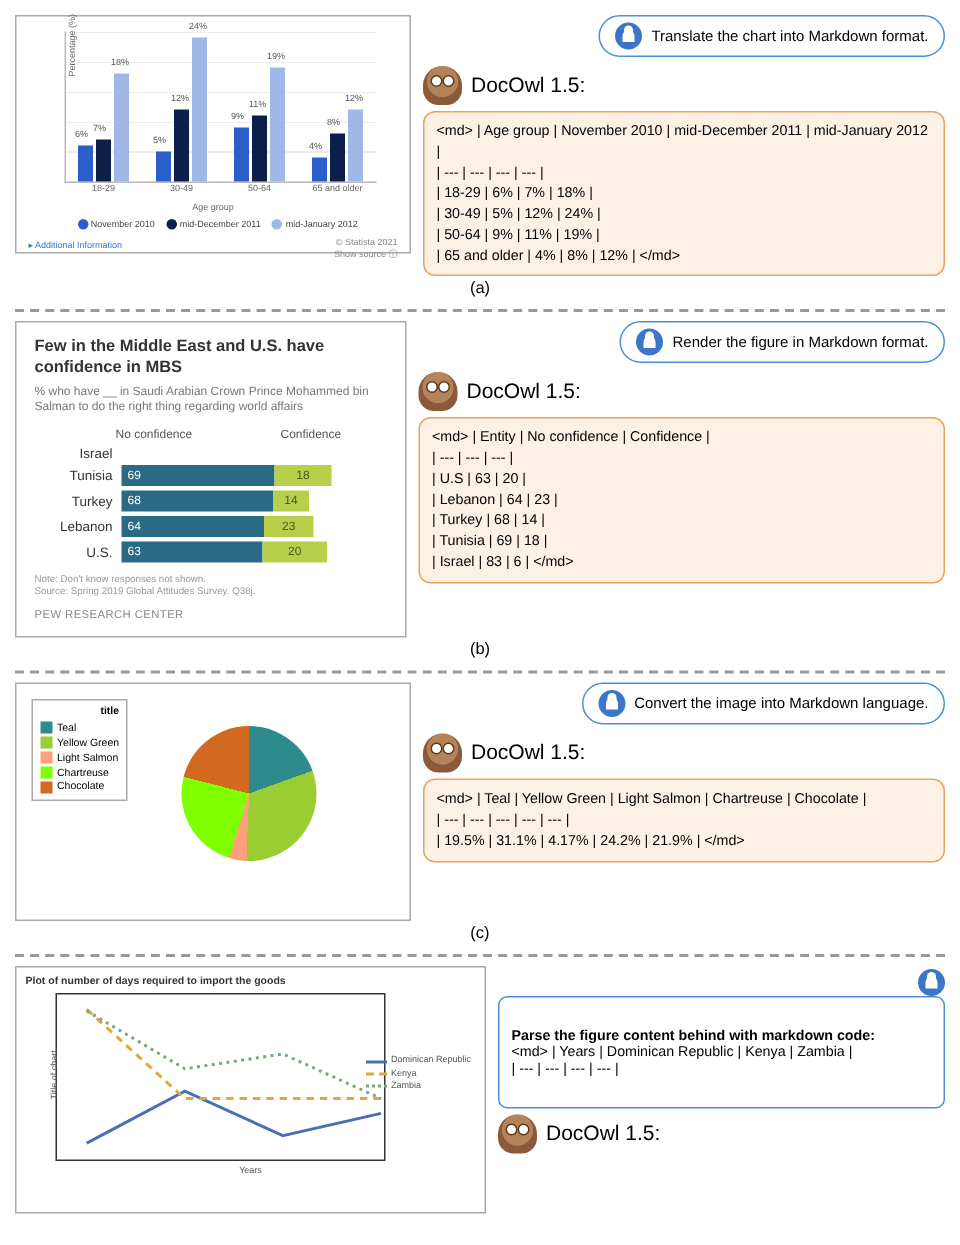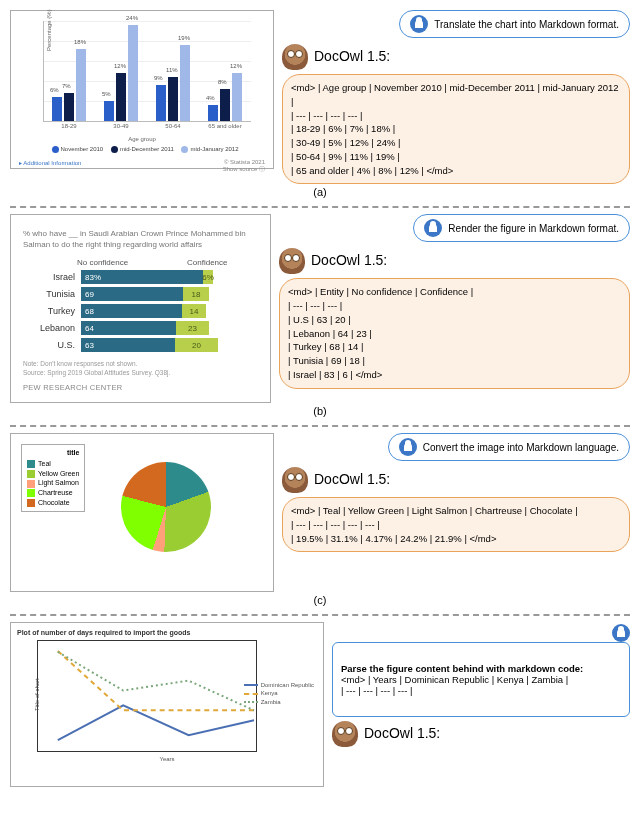--- a/index.html
+++ b/index.html
@@ -80,21 +80,21 @@
     border-radius: 50%;
     top: 6px;
   }
   .owl-icon::before { left: 5px; }
   .owl-icon::after { right: 5px; }
   .owl-label { font-size: 14px; margin-top: 4px; }
   .resp-box {
     clear: both;
     background: #fdf1e6;
     border: 1.5px solid #e9a35a;
-    border-radius: 18px;
+    border-radius: 8px;
     padding: 6px 8px;
     font-size: 9.5px;
     line-height: 1.45;
     margin-top: 4px;
     white-space: pre-wrap;
   }
   .resp-box .red { color: #d23; }
   .prompt-box {
     border: 1.5px solid #4a90d9;
     border-radius: 6px;
@@ -254,38 +254,35 @@
 | 65 and older | 4% | 8% | 12% | &lt;/md&gt;</div>
     </div>
   </div>
   <div class="section-label">(a)</div>
 </div>
 <hr class="divider">
 
 <div class="section">
   <div class="row">
     <div class="chart-box chartB">
+      <div class="title">Few in the Middle East and U.S. have confidence in MBS</div>
       <div class="sub">% who have __ in Saudi Arabian Crown Prince Mohammed bin Salman to do the right thing regarding world affairs</div>
       <div class="hdr">
           <span class="lspace"></span>
           <span class="c1">No confidence</span>
           <span>Confidence</span>
         </div>
       <div class="brow">
           <span class="lab">Israel</span>
-          <div class="bwrap">
-            <div class="nc" style="width:118px">83%</div>
-            <div class="cf" style="width:10px">6%</div>
-          </div>
         </div>
       <div class="brow">
           <span class="lab">Tunisia</span>
           <div class="bwrap">
             <div class="nc" style="width:98px">69</div>
-            <div class="cf" style="width:26px">18</div>
+            <div class="cf" style="width:38px">18</div>
           </div>
         </div>
       <div class="brow">
           <span class="lab">Turkey</span>
           <div class="bwrap">
             <div class="nc" style="width:97px">68</div>
             <div class="cf" style="width:24px">14</div>
           </div>
         </div>
       <div class="brow">

